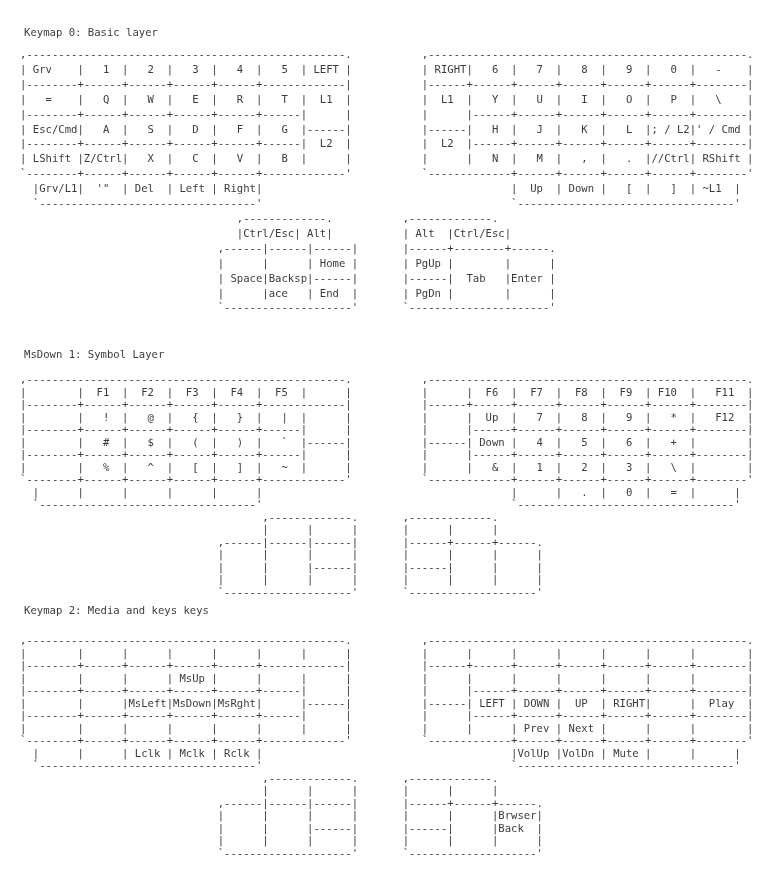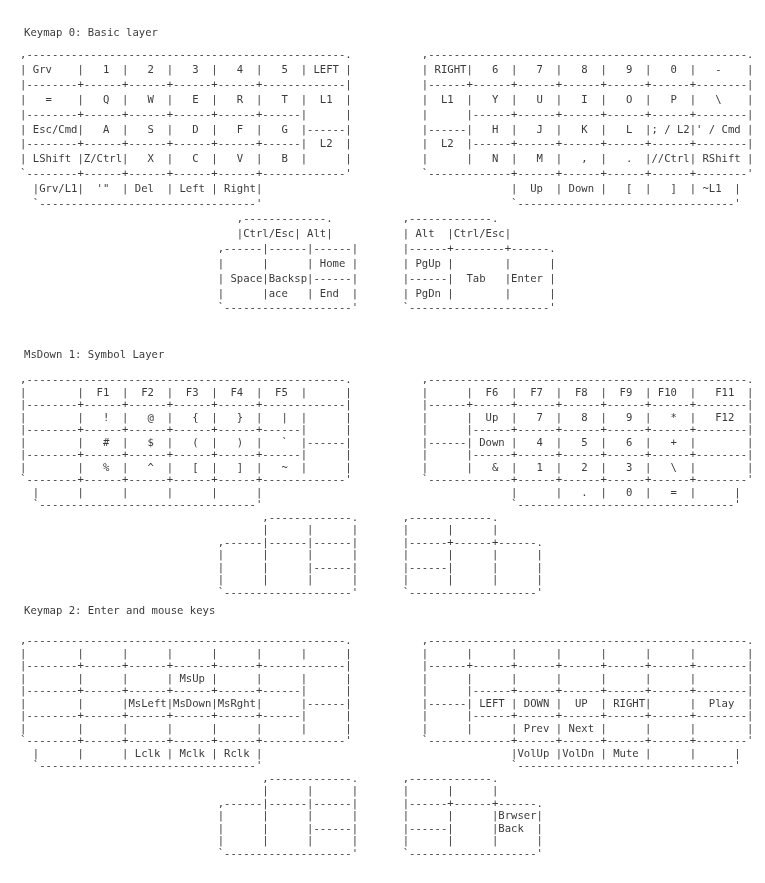--- a/index.html
+++ b/index.html
@@ -78,21 +78,21 @@
   |      |      |      |      |      |                                       |      |   .  |   0  |   =  |      |
   `----------------------------------'                                       `----------------------------------'
                                       ,-------------.       ,-------------.
                                       |      |      |       |      |      |
                                ,------|------|------|       |------+------+------.
                                |      |      |      |       |      |      |      |
                                |      |      |------|       |------|      |      |
                                |      |      |      |       |      |      |      |
                                `--------------------'       `--------------------'</pre>
 
-  <pre id="km2-title" class="km-title">Keymap 2: Enter and mouse keys</pre>
+  <pre id="km2-title" class="km-title">Keymap 2: Media and keys keys</pre>
 
   <pre id="km2-body" class="km-body">,--------------------------------------------------.           ,--------------------------------------------------.
 |        |      |      |      |      |      |      |           |      |      |      |      |      |      |        |
 |--------+------+------+------+------+-------------|           |------+------+------+------+------+------+--------|
 |        |      |      | MsUp |      |      |      |           |      |      |      |      |      |      |        |
 |--------+------+------+------+------+------|      |           |      |------+------+------+------+------+--------|
 |        |      |MsLeft|MsDown|MsRght|      |------|           |------| LEFT | DOWN |  UP  | RIGHT|      |  Play  |
 |--------+------+------+------+------+------|      |           |      |------+------+------+------+------+--------|
 |        |      |      |      |      |      |      |           |      |      | Prev | Next |      |      |        |
 `--------+------+------+------+------+-------------'           `-------------+------+------+------+------+--------'

